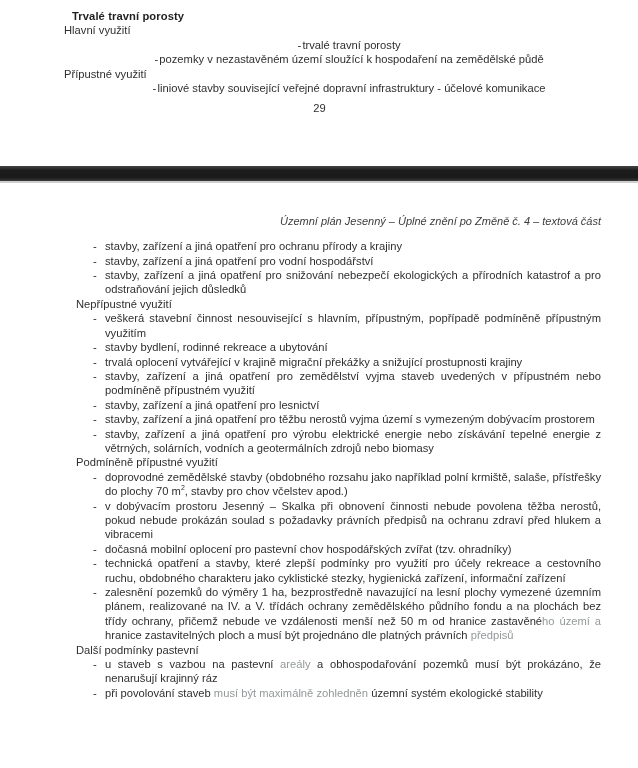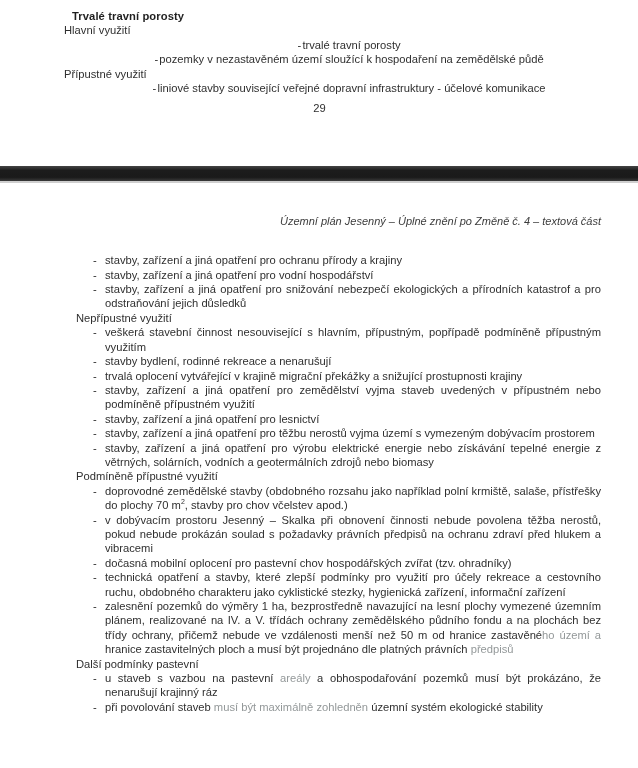--- a/index.html
+++ b/index.html
@@ -32,21 +32,21 @@
   }
 
   
   .page-two { padding: 31px 37px 0 76px; }
   .running-header {
     text-align: right;
     font-style: italic;
     font-size: 11px;
     color: #3c3c3c;
   }
-  .p2-body { margin-top: 25px; }
+  .p2-body { margin-top: 11px; }
   .page-two .cat-label { }
   .page-two .bullet {
     padding-left: 29px;
     text-indent: -12px;
     text-align: justify;
   }
   .page-two .dash { display: inline-block; width: 12px; text-indent: 0; }
 
   .changed { color: #939899; }
   sup.sq { font-size: 7px; line-height: 0; vertical-align: super; }
@@ -73,21 +73,21 @@
   <div class="page-separator"></div>
 
   <section class="page-two">
     <div class="running-header">Územní plán Jesenný – Úplné znění po Změně č. 4 – textová část</div>
     <div class="p2-body" id="p2-list">
         <div class="bullet"><span class="dash">-</span><span>stavby, zařízení a jiná opatření pro ochranu přírody a krajiny</span></div>
         <div class="bullet"><span class="dash">-</span><span>stavby, zařízení a jiná opatření pro vodní hospodářství</span></div>
         <div class="bullet"><span class="dash">-</span><span>stavby, zařízení a jiná opatření pro snižování nebezpečí ekologických a přírodních katastrof a pro odstraňování jejich důsledků</span></div>
         <div class="cat-label"><span>Nepřípustné využití</span></div>
         <div class="bullet"><span class="dash">-</span><span>veškerá stavební činnost nesouvisející s hlavním, přípustným, popřípadě podmíněně přípustným využitím</span></div>
-        <div class="bullet"><span class="dash">-</span><span>stavby bydlení, rodinné rekreace a nenarušují</span></div>
+        <div class="bullet"><span class="dash">-</span><span>stavby bydlení, rodinné rekreace a ubytování</span></div>
         <div class="bullet"><span class="dash">-</span><span>trvalá oplocení vytvářející v krajině migrační překážky a snižující prostupnosti krajiny</span></div>
         <div class="bullet"><span class="dash">-</span><span>stavby, zařízení a jiná opatření pro zemědělství vyjma staveb uvedených v přípustném nebo podmíněně přípustném využití</span></div>
         <div class="bullet"><span class="dash">-</span><span>stavby, zařízení a jiná opatření pro lesnictví</span></div>
         <div class="bullet"><span class="dash">-</span><span>stavby, zařízení a jiná opatření pro těžbu nerostů vyjma území s vymezeným dobývacím prostorem</span></div>
         <div class="bullet"><span class="dash">-</span><span>stavby, zařízení a jiná opatření pro výrobu elektrické energie nebo získávání tepelné energie z větrných, solárních, vodních a geotermálních zdrojů nebo biomasy</span></div>
         <div class="cat-label"><span>Podmíněně přípustné využití</span></div>
         <div class="bullet"><span class="dash">-</span><span>doprovodné zemědělské stavby (obdobného rozsahu jako například polní krmiště, salaše, přístřešky do plochy 70 m</span><sup class="sq">2</sup><span>, stavby pro chov včelstev apod.)</span></div>
         <div class="bullet"><span class="dash">-</span><span>v dobývacím prostoru Jesenný – Skalka při obnovení činnosti nebude povolena těžba nerostů, pokud nebude prokázán soulad s požadavky právních předpisů na ochranu zdraví před hlukem a vibracemi</span></div>
         <div class="bullet"><span class="dash">-</span><span>dočasná mobilní oplocení pro pastevní chov hospodářských zvířat (tzv. ohradníky)</span></div>
         <div class="bullet"><span class="dash">-</span><span>technická opatření a stavby, které zlepší podmínky pro využití pro účely rekreace a cestovního ruchu, obdobného charakteru jako cyklistické stezky, hygienická zařízení, informační zařízení</span></div>

